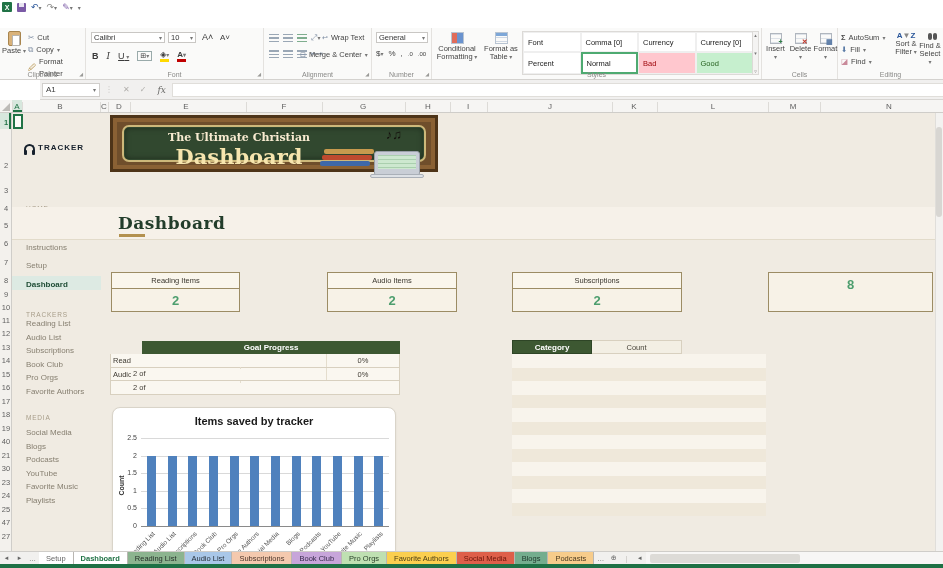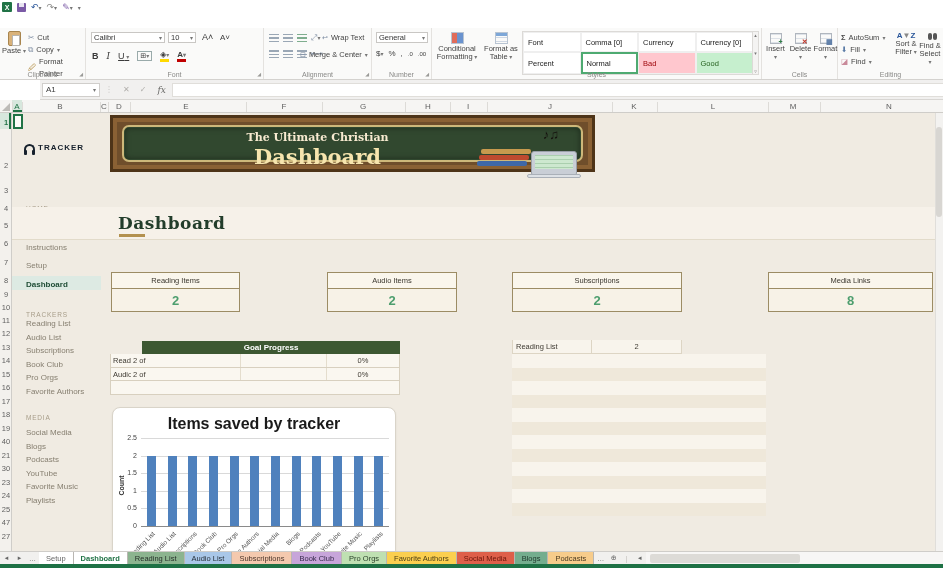--- a/index.html
+++ b/index.html
@@ -71,21 +71,21 @@
              border-bottom:2px solid #217346; }
 
   
   #grid { left:0; top:113px; width:943px; height:438px; background:#f0ebe2; overflow:hidden; }
   #rowgutter { position:absolute; left:0; top:0; width:12px; height:438px; background:#f3f1ed; border-right:1px solid #cfcdc9; }
   .rownum { position:absolute; width:12px; text-align:center; font-size:7.5px; color:#5f5f5f; }
   #row1-hl { position:absolute; left:0; top:0; width:11px; height:16px; background:#d7e7dd; border-right:2px solid #217346; }
   #cellA1 { position:absolute; left:13px; top:1px; width:10px; height:15px; background:#fdfcf9; border:2px solid #217346; }
 
   
-  #banner { left:110px; top:2px; width:485px; height:57px; background:#6f4e2b; border:3px solid #4e3418;
+  #banner { left:110px; top:2px; width:328px; height:57px; background:#6f4e2b; border:3px solid #4e3418;
             box-shadow:inset 0 0 0 4px #8a6134; }
   #banner-board { position:absolute; left:9px; top:7px; right:9px; bottom:7px; background:#31482f;
                   border:2px solid #cdb87a; border-radius:7px; box-shadow:inset 0 0 0 1px #31482f, inset 0 0 6px rgba(0,0,0,.5); }
   #banner-line1 { position:absolute; left:0; right:70px; top:4px; text-align:center; color:#f7ead0;
                   font-family:"DejaVu Serif",serif; font-weight:bold; font-size:11px; }
   #banner-line2 { position:absolute; left:0; right:70px; top:17px; text-align:center; color:#f6e5ae;
                   font-family:"DejaVu Serif",serif; font-weight:bold; font-size:21px; }
   #banner-notes { position:absolute; right:22px; top:0px; font-size:13px; color:#15120e; }
   #banner-books { position:absolute; right:52px; top:22px; }
   .book { width:50px; height:5px; border-radius:2px; margin-bottom:1px; }
@@ -108,41 +108,41 @@
                align-items:center; justify-content:center; font-size:7.5px; color:#3b372e; }
   .card-val { height:23px; display:flex; align-items:center; justify-content:center;
               font-size:13px; font-weight:bold; color:#4d9e6e; }
 
   
   #goal { left:110px; top:228px; width:290px; }
   #goal-head { height:13px; background:#3d5832; color:#fff; font-weight:bold; font-size:8px;
                display:flex; align-items:center; justify-content:center;margin-left:32px; }
   .goal-row { height:13.5px; display:flex; background:#faf7f0; border:1px solid #d8d0bf; border-top:none; font-size:7.5px; color:#3f3b33; }
   .gc1 { width:20px; overflow:hidden; padding:2px 0 0 2px; white-space:nowrap; }
-  .gc2 { width:110px; padding:2px 0 0 2px; border-right:1px solid #e4ddcd; }
+  .gc2 { width:110px; padding:2px 0 0 2px; border-right:1px solid #e4ddcd;margin-top:13px; }
   .gc3 { width:86px; border-right:1px solid #e4ddcd; }
   .gc4 { width:72px; text-align:center; padding-top:2px; }
 
   
   .band { position:absolute; left:512px; width:254px; height:13.5px; }
   #cat { left:512px; top:227px; width:170px; }
   #cat-headrow { display:flex; height:14px; }
   #cat-h1 { width:80px; background:#3d5832; color:#fff; font-weight:bold; font-size:8px;
             display:flex; align-items:center; justify-content:center; border:1px solid #2e4526; }
   #cat-h2 { width:90px; background:#f3efe4; color:#4a463c; font-size:7.5px;
             display:flex; align-items:center; justify-content:center; border:1px solid #d8d0bf; border-left:none; }
   .cat-row { display:flex; height:13.5px; font-size:7.5px; color:#3f3b33; }
   .cat-c1 { width:80px; padding:2px 0 0 3px; border:1px solid #ddd5c4; border-top:none; overflow:hidden; white-space:nowrap; }
   .cat-c2 { width:90px; text-align:center; padding-top:2px; border:1px solid #ddd5c4; border-top:none; border-left:none; }
 
   
   #chart { left:112px; top:294px; width:284px; height:200px; background:#ffffff; border:1px solid #d9d4c9;
            border-radius:8px 8px 0 0; box-shadow:0 1px 2px rgba(0,0,0,.08); overflow:hidden; }
   #chart-title { position:absolute; left:0; right:0; top:7px; text-align:center; font-weight:bold;
-                 font-size:16px; color:#1a1a1a; }
+                 font-size:11px; color:#1a1a1a; }
   .gridline { position:absolute; height:1px; background:#d9d9d9; }
   .ytick { position:absolute; width:22px; text-align:right; font-size:7px; color:#444; }
   .bar { position:absolute; }
   .xlabel { position:absolute; width:70px; text-align:right; font-size:6.5px; color:#555;
             transform:rotate(-45deg); transform-origin:100% 0; white-space:nowrap; }
   #ylab { position:absolute; font-size:7px; color:#333; font-weight:bold; transform:rotate(-90deg); }
 
   
   #side-logo { position:absolute; left:24px; top:30px; display:flex; align-items:center; gap:3px; }
   .hp-ic { width:11px; height:8px; border:2px solid #16202c; border-bottom:none; border-radius:6px 6px 0 0; position:relative; }
@@ -505,20 +505,24 @@
         <div class="goal-row">
           <div class="gc1">Audio</div>
           <div class="gc2">2 of</div>
           <div class="gc3"></div>
           <div class="gc4">0%</div>
         </div>
         <div class="goal-row"></div>
       </div>
 
     <div id="cat" class="abs">
+      <div id="cat-headrow">
+        <div id="cat-h1">Category</div>
+        <div id="cat-h2">Count</div>
+      </div>
     <div class="cat-row" style="background: rgb(248, 244, 236);">
           <div class="cat-c1">Reading List</div>
           <div class="cat-c2">2</div>
         </div>
         <div class="cat-row" style="background: rgb(239, 232, 218);">
           <div class="cat-c1">Audio List</div>
           <div class="cat-c2">2</div>
         </div>
         <div class="cat-row" style="background: rgb(248, 244, 236);">
           <div class="cat-c1">Subscriptions</div>
@@ -612,21 +616,20 @@
       </div>
       <div class="card" style="left: 327px; width: 130px;">
         <div class="card-head">Audio Items</div>
         <div class="card-val">2</div>
       </div>
       <div class="card" style="left: 512px; width: 170px;">
         <div class="card-head">Subscriptions</div>
         <div class="card-val">2</div>
       </div>
       <div class="card" style="left: 768px; width: 165px;">
-        <div class="card-head">Media Links</div>
         <div class="card-val">8</div>
       </div>
       <div class="band" style="top: 241px; background: rgb(248, 244, 236);"></div>
       <div class="band" style="top: 254.5px; background: rgb(239, 232, 218);"></div>
       <div class="band" style="top: 268px; background: rgb(248, 244, 236);"></div>
       <div class="band" style="top: 281.5px; background: rgb(239, 232, 218);"></div>
       <div class="band" style="top: 295px; background: rgb(248, 244, 236);"></div>
       <div class="band" style="top: 308.5px; background: rgb(239, 232, 218);"></div>
       <div class="band" style="top: 322px; background: rgb(248, 244, 236);"></div>
       <div class="band" style="top: 335.5px; background: rgb(239, 232, 218);"></div>

